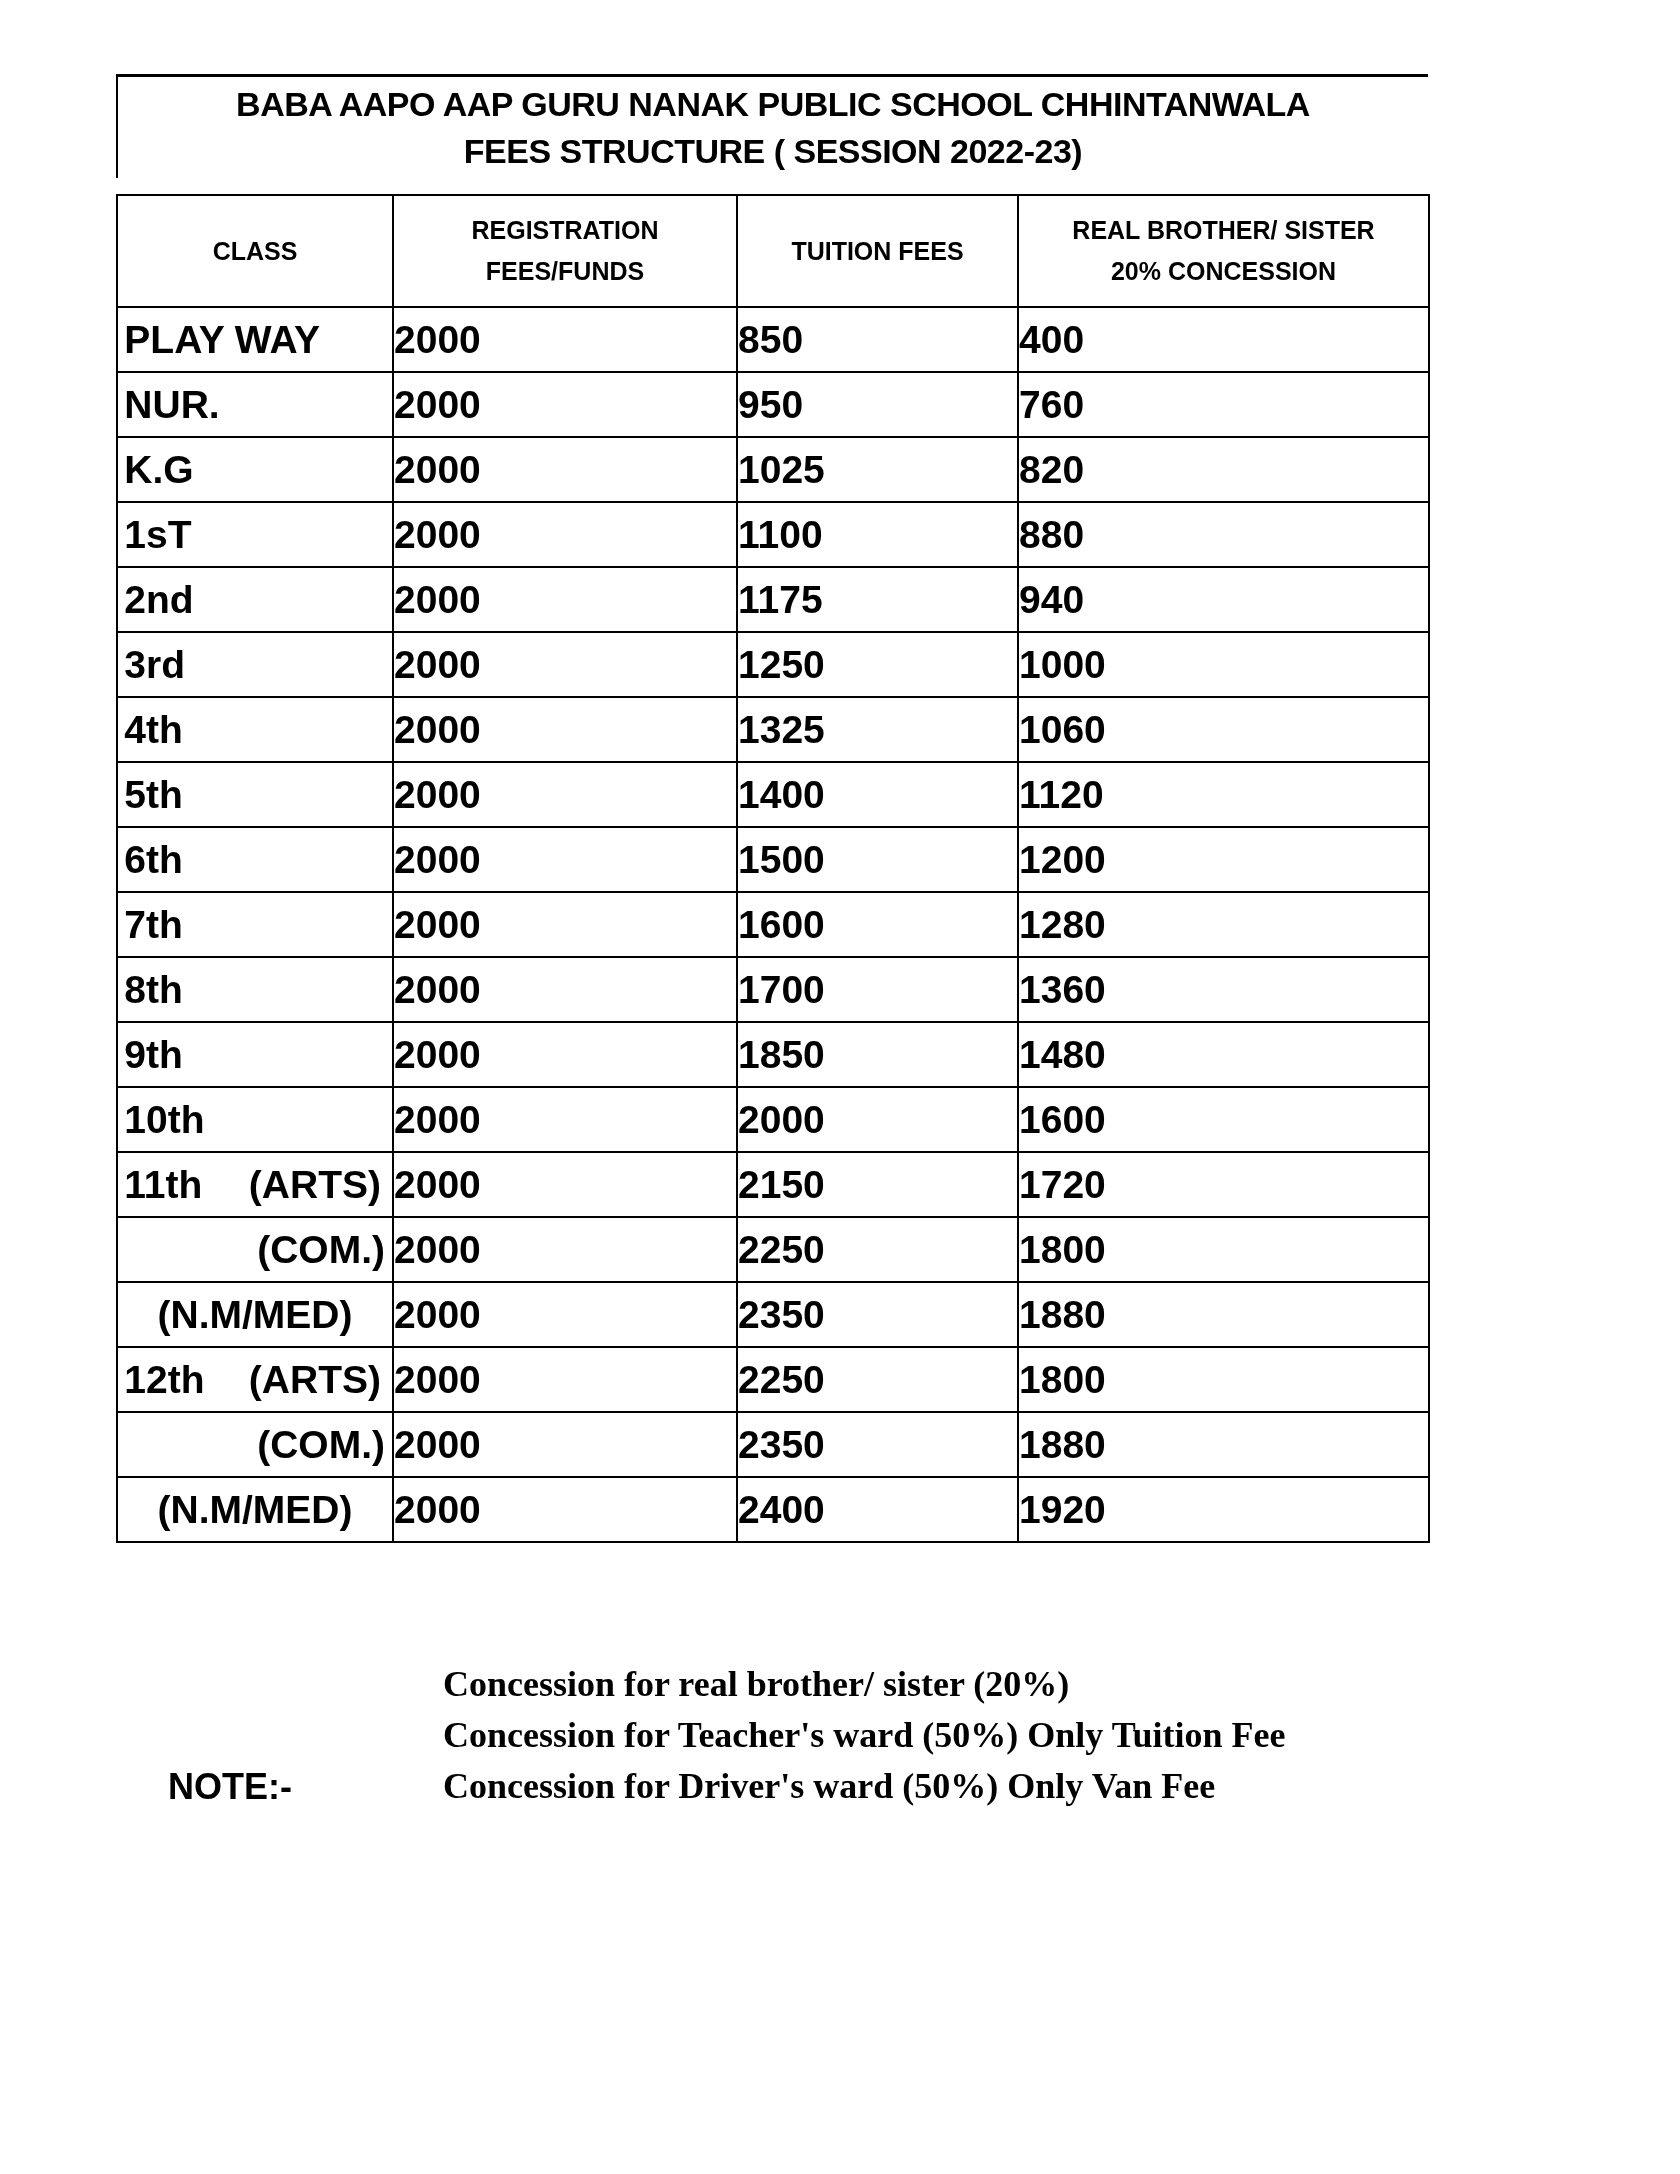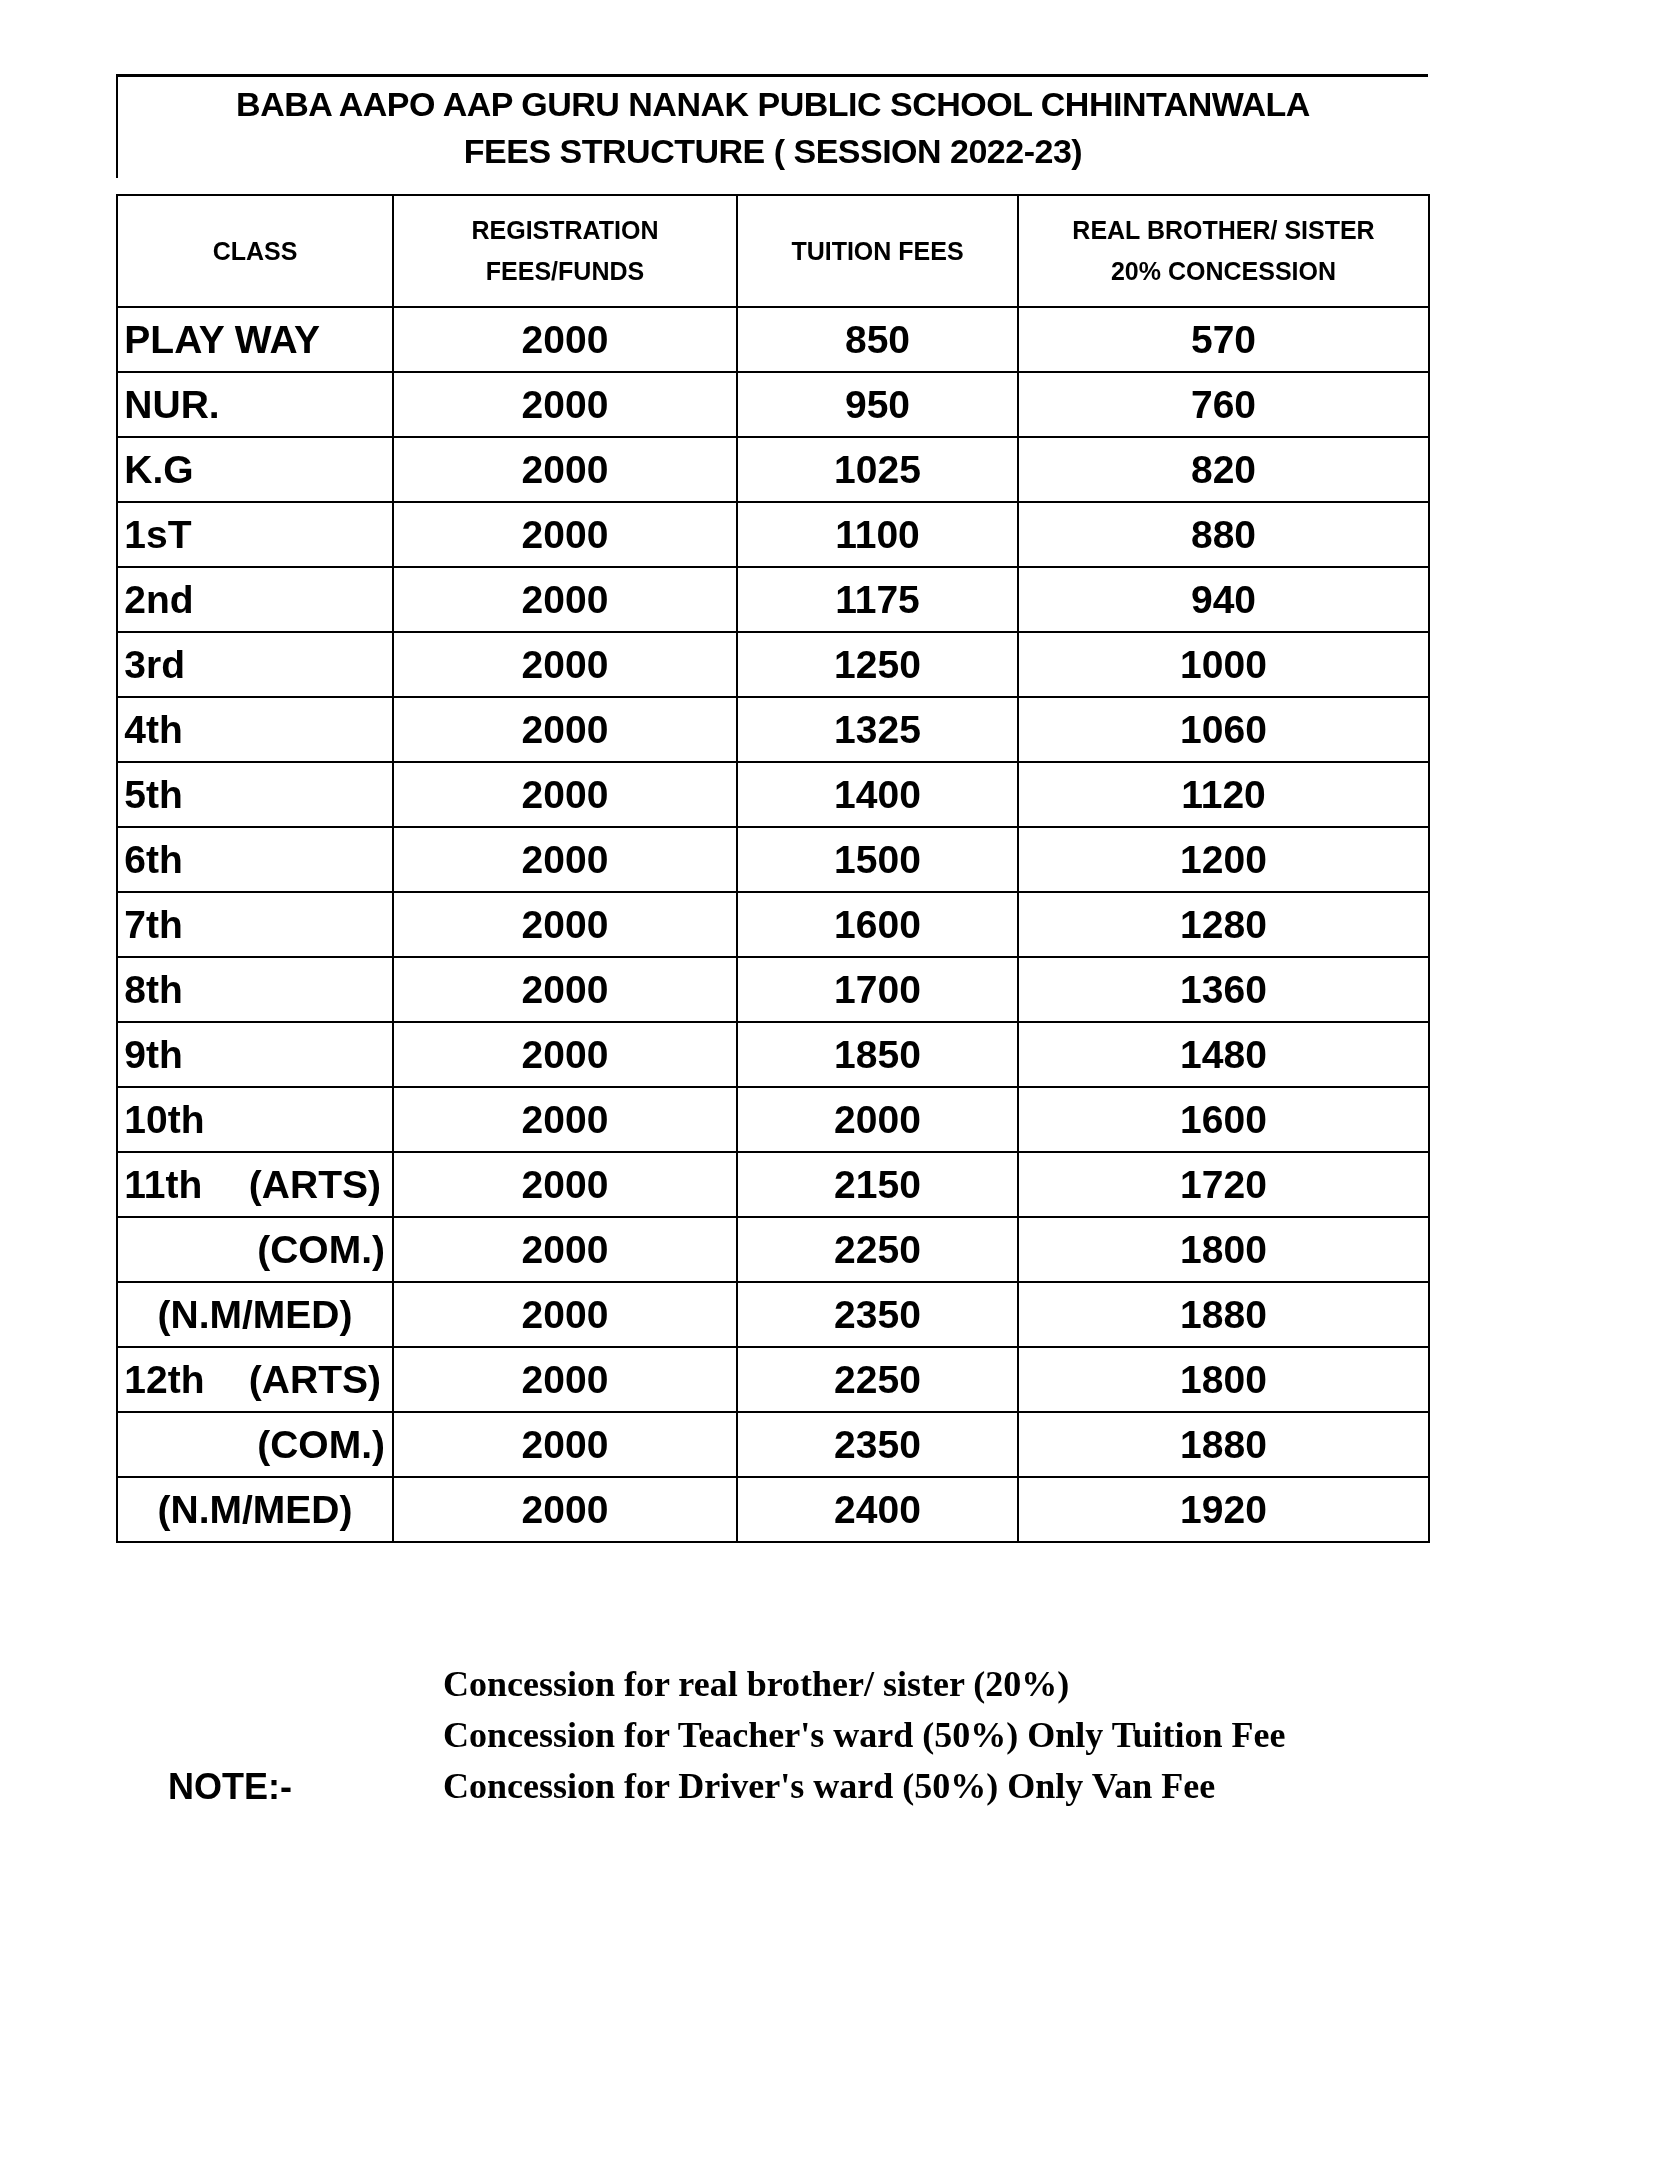--- a/index.html
+++ b/index.html
@@ -62,21 +62,20 @@
     text-align: center;
     font-size: 25px;
     font-weight: 700;
     border-bottom-width: 3.6px;
   }
   thead th span { display: block; line-height: 41px; }
   thead th span:empty { display: none; }
 
   tbody tr { height: 65px; }
   td.num {
-    text-align: center;
     vertical-align: middle;
     font-size: 39px;
   }
   td.cls { vertical-align: middle; }
   .cls-wrap {
     display: flex;
     align-items: center;
     height: 59px;
     font-size: 39px;
     white-space: pre;
@@ -146,21 +145,21 @@
           </th>
         </tr>
       </thead>
       <tbody id="fees-rows">
           <tr>
             <td class="cls">
               <div class="cls-wrap align-left"><span>PLAY WAY</span></div>
             </td>
             <td class="num">2000</td>
             <td class="num">850</td>
-            <td class="num">570</td>
+            <td class="num">400</td>
           </tr>
           <tr>
             <td class="cls">
               <div class="cls-wrap align-left"><span>NUR.</span></div>
             </td>
             <td class="num">2000</td>
             <td class="num">950</td>
             <td class="num">760</td>
           </tr>
           <tr>

